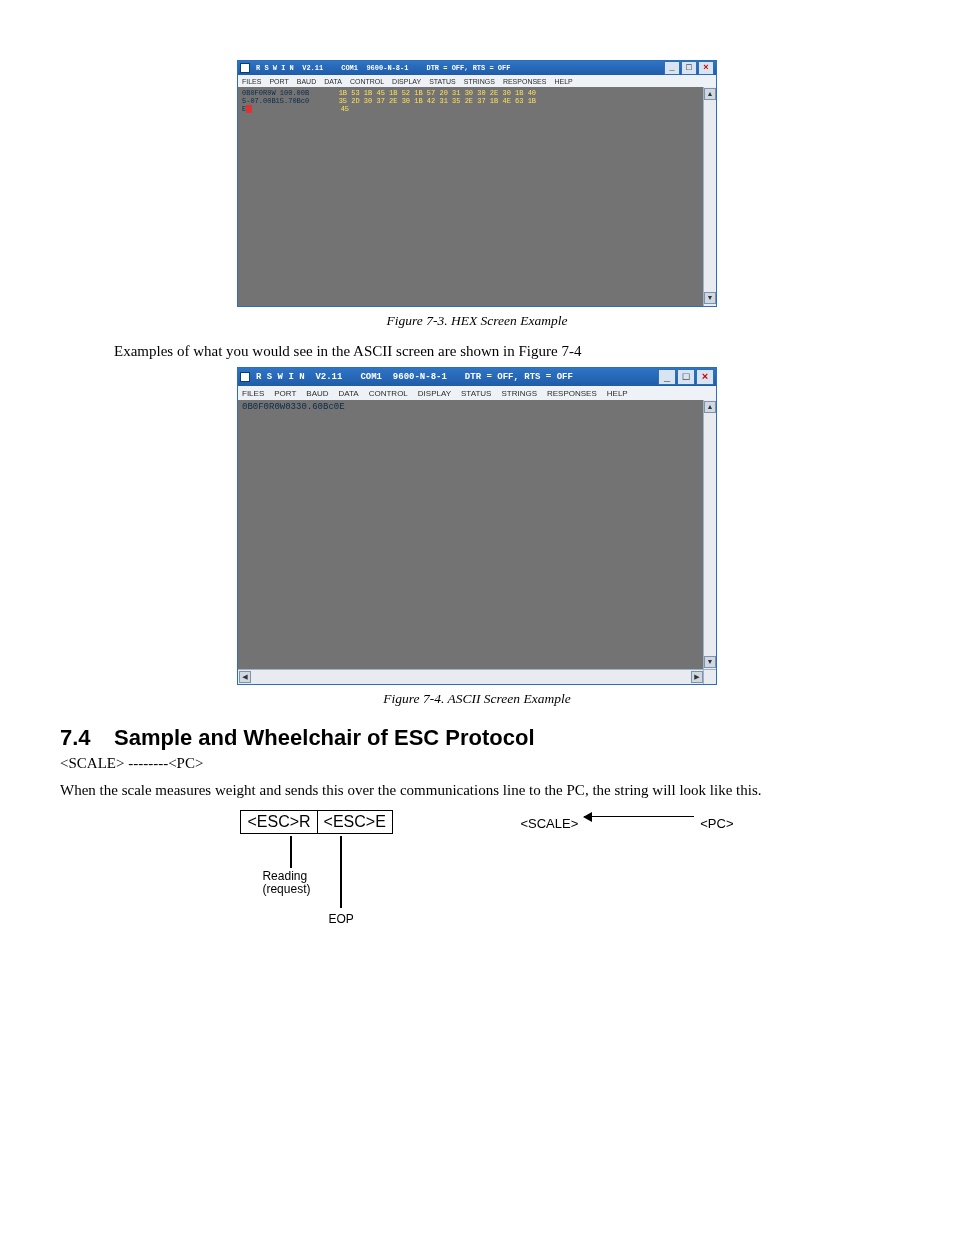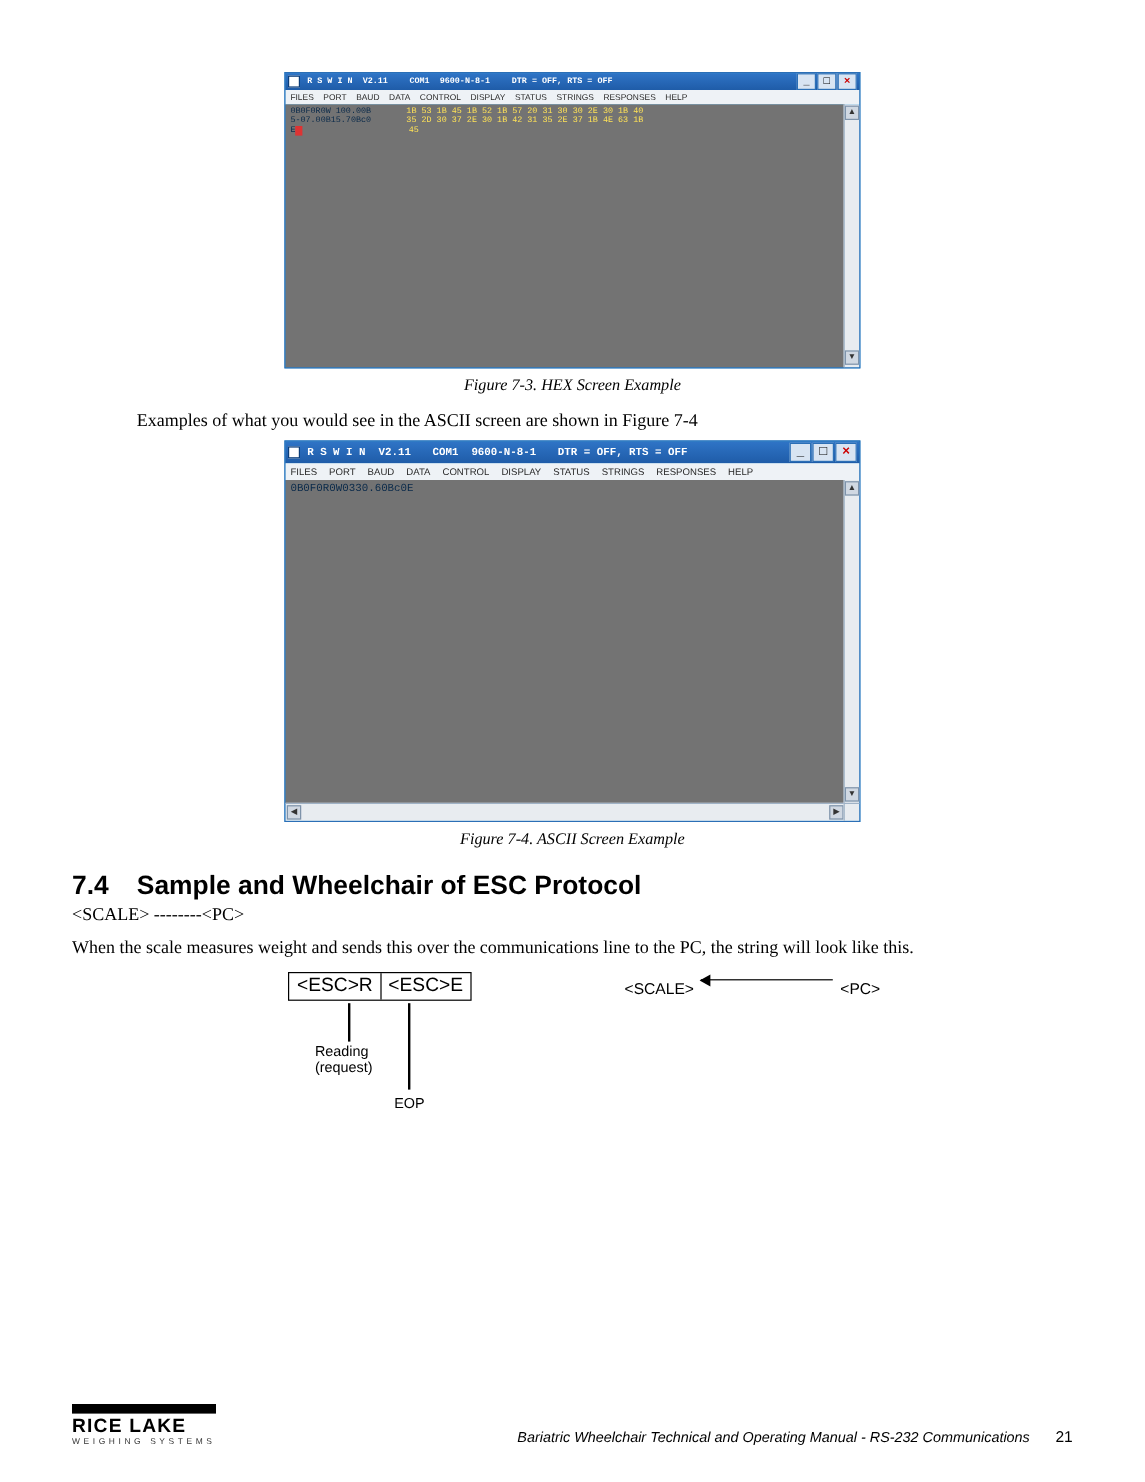--- a/index.html
+++ b/index.html
@@ -293,25 +293,14 @@
       </div>
       <div class="esc-label2">EOP</div>
     </div>
     <div class="arrow-diagram">
       <span>&lt;SCALE&gt;</span>
       <span class="shaft"></span>
       <span>&lt;PC&gt;</span>
     </div>
   </div>
 
-  <div class="footer">
-    <div class="logo">
-      <div class="bar"></div>
-      <div class="name">RICE LAKE</div>
-      <div class="sub">WEIGHING SYSTEMS</div>
-    </div>
-    <div class="ft">
-      <span>Bariatric Wheelchair Technical and Operating Manual - RS-232 Communications</span>
-      <span class="pagenum">21</span>
-    </div>
-  </div>
 
 </div>
 
 </body></html>

